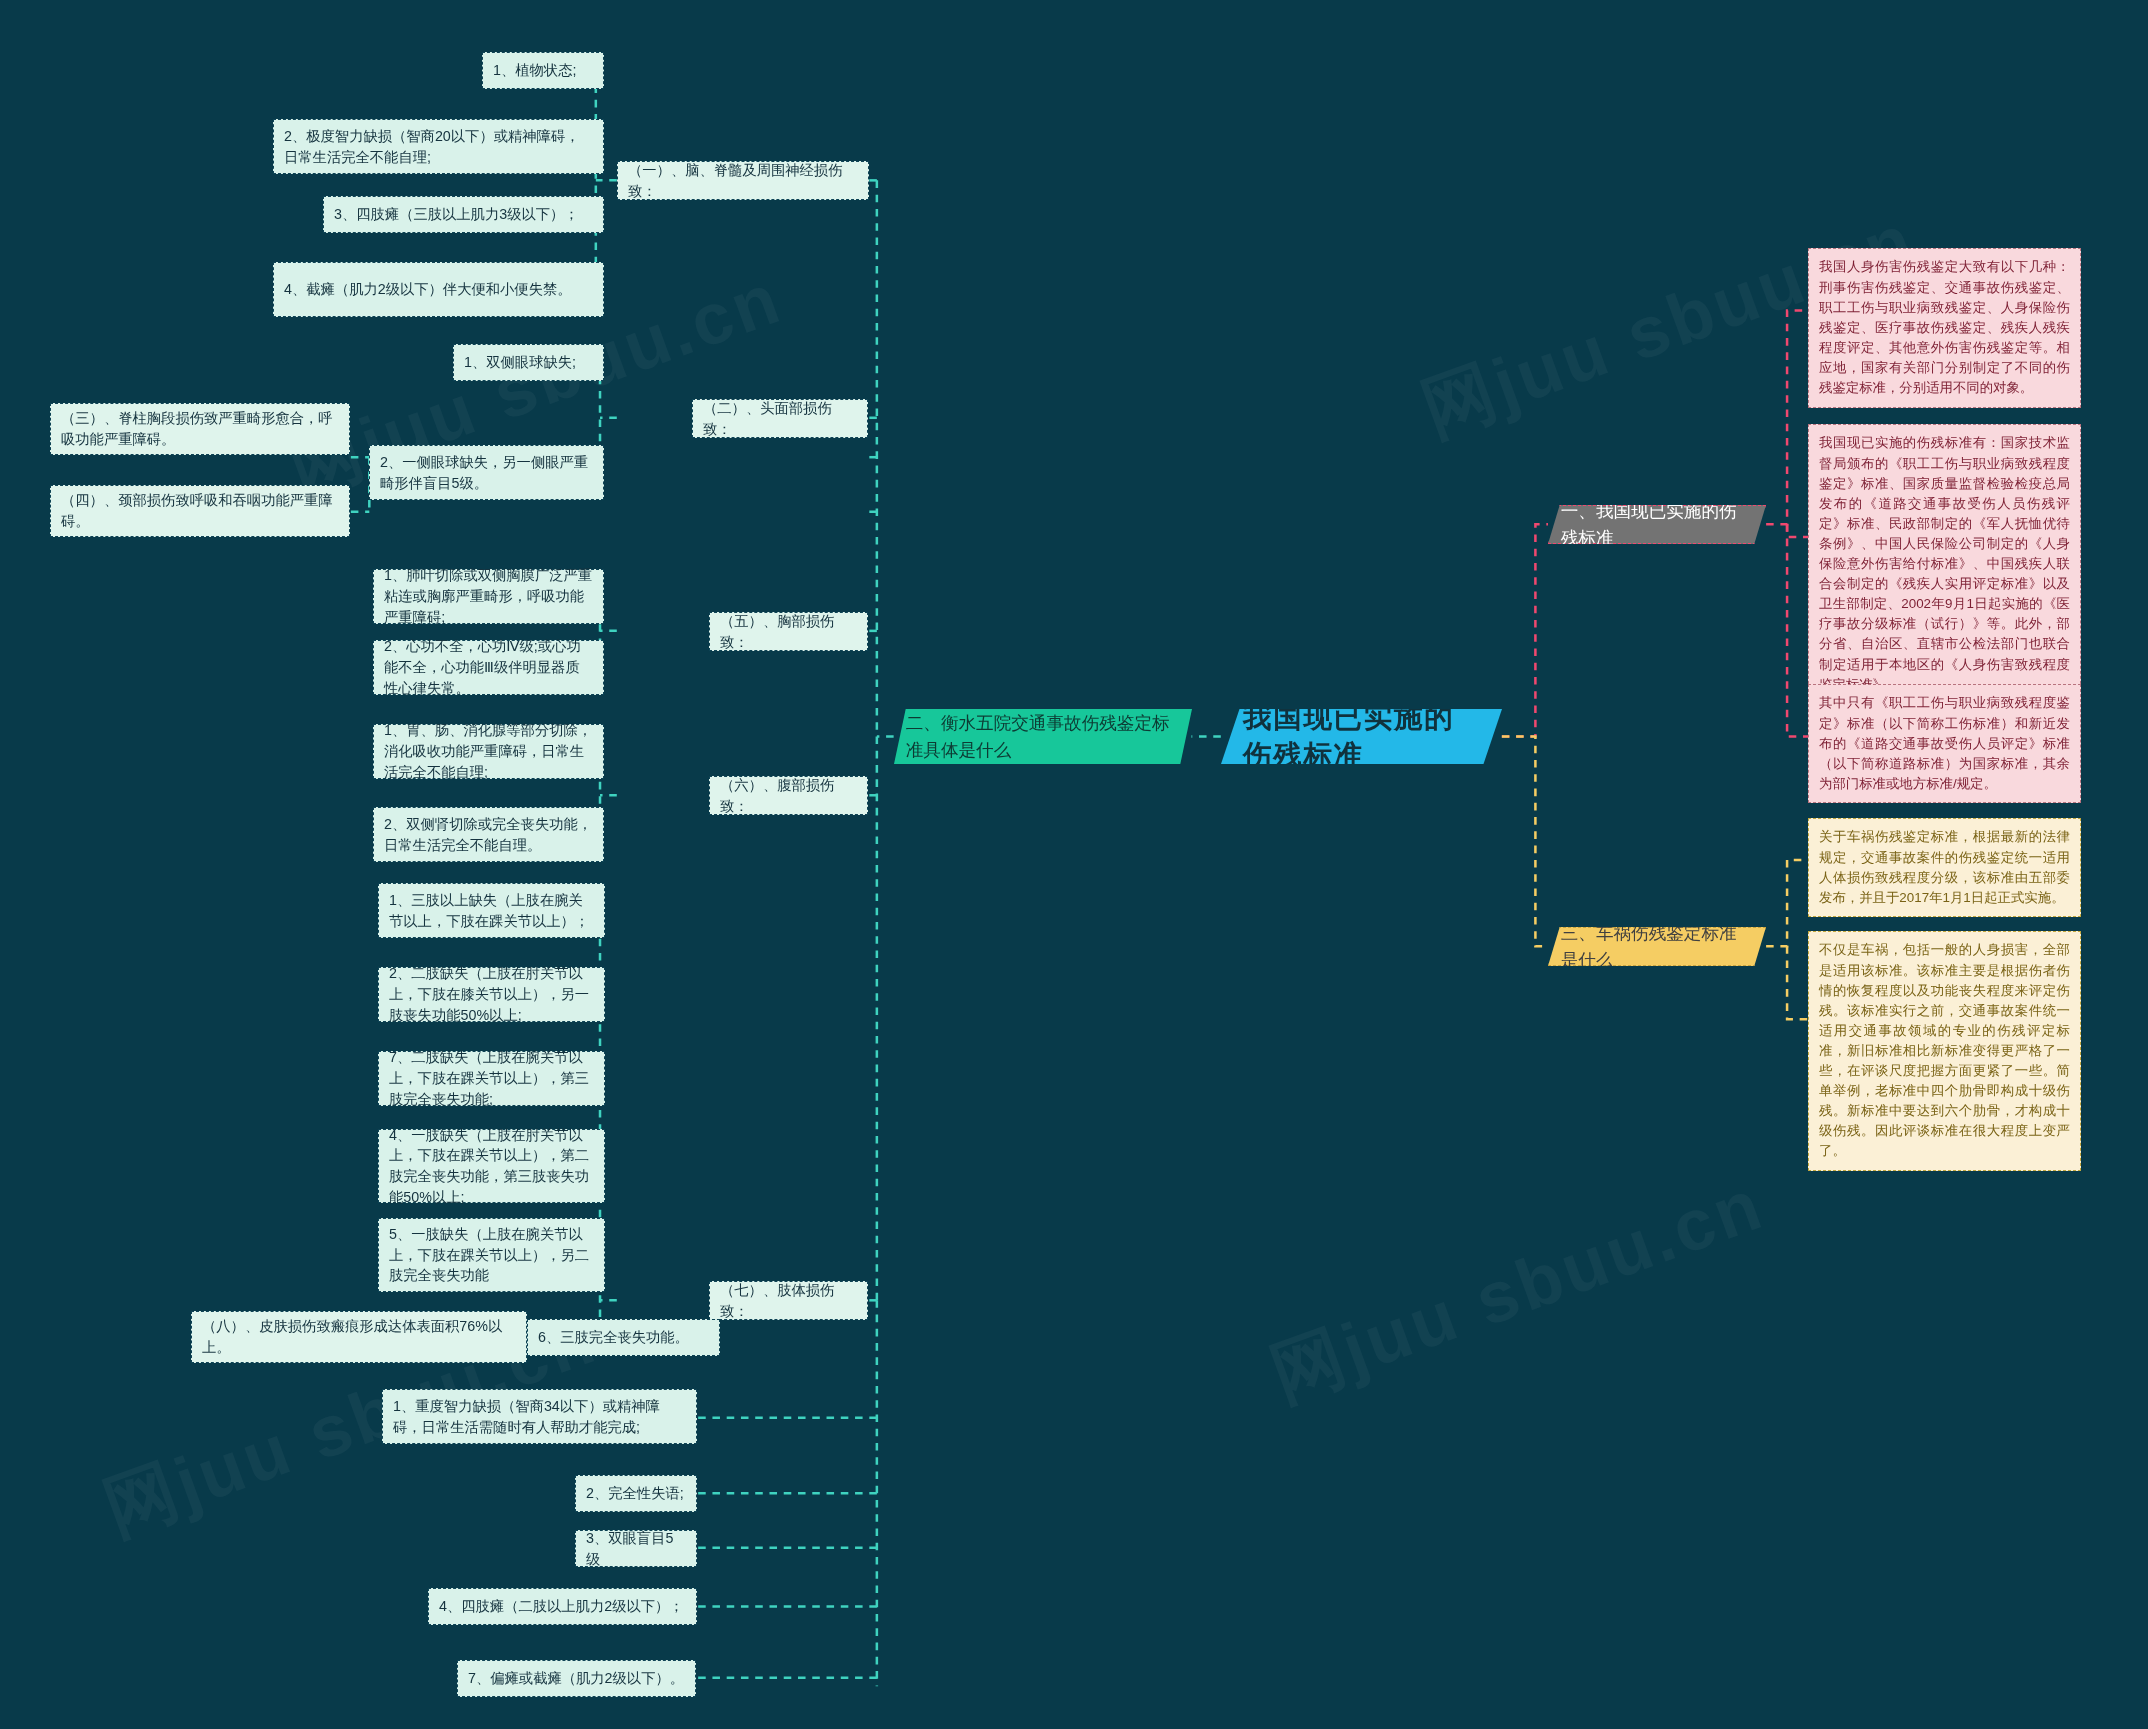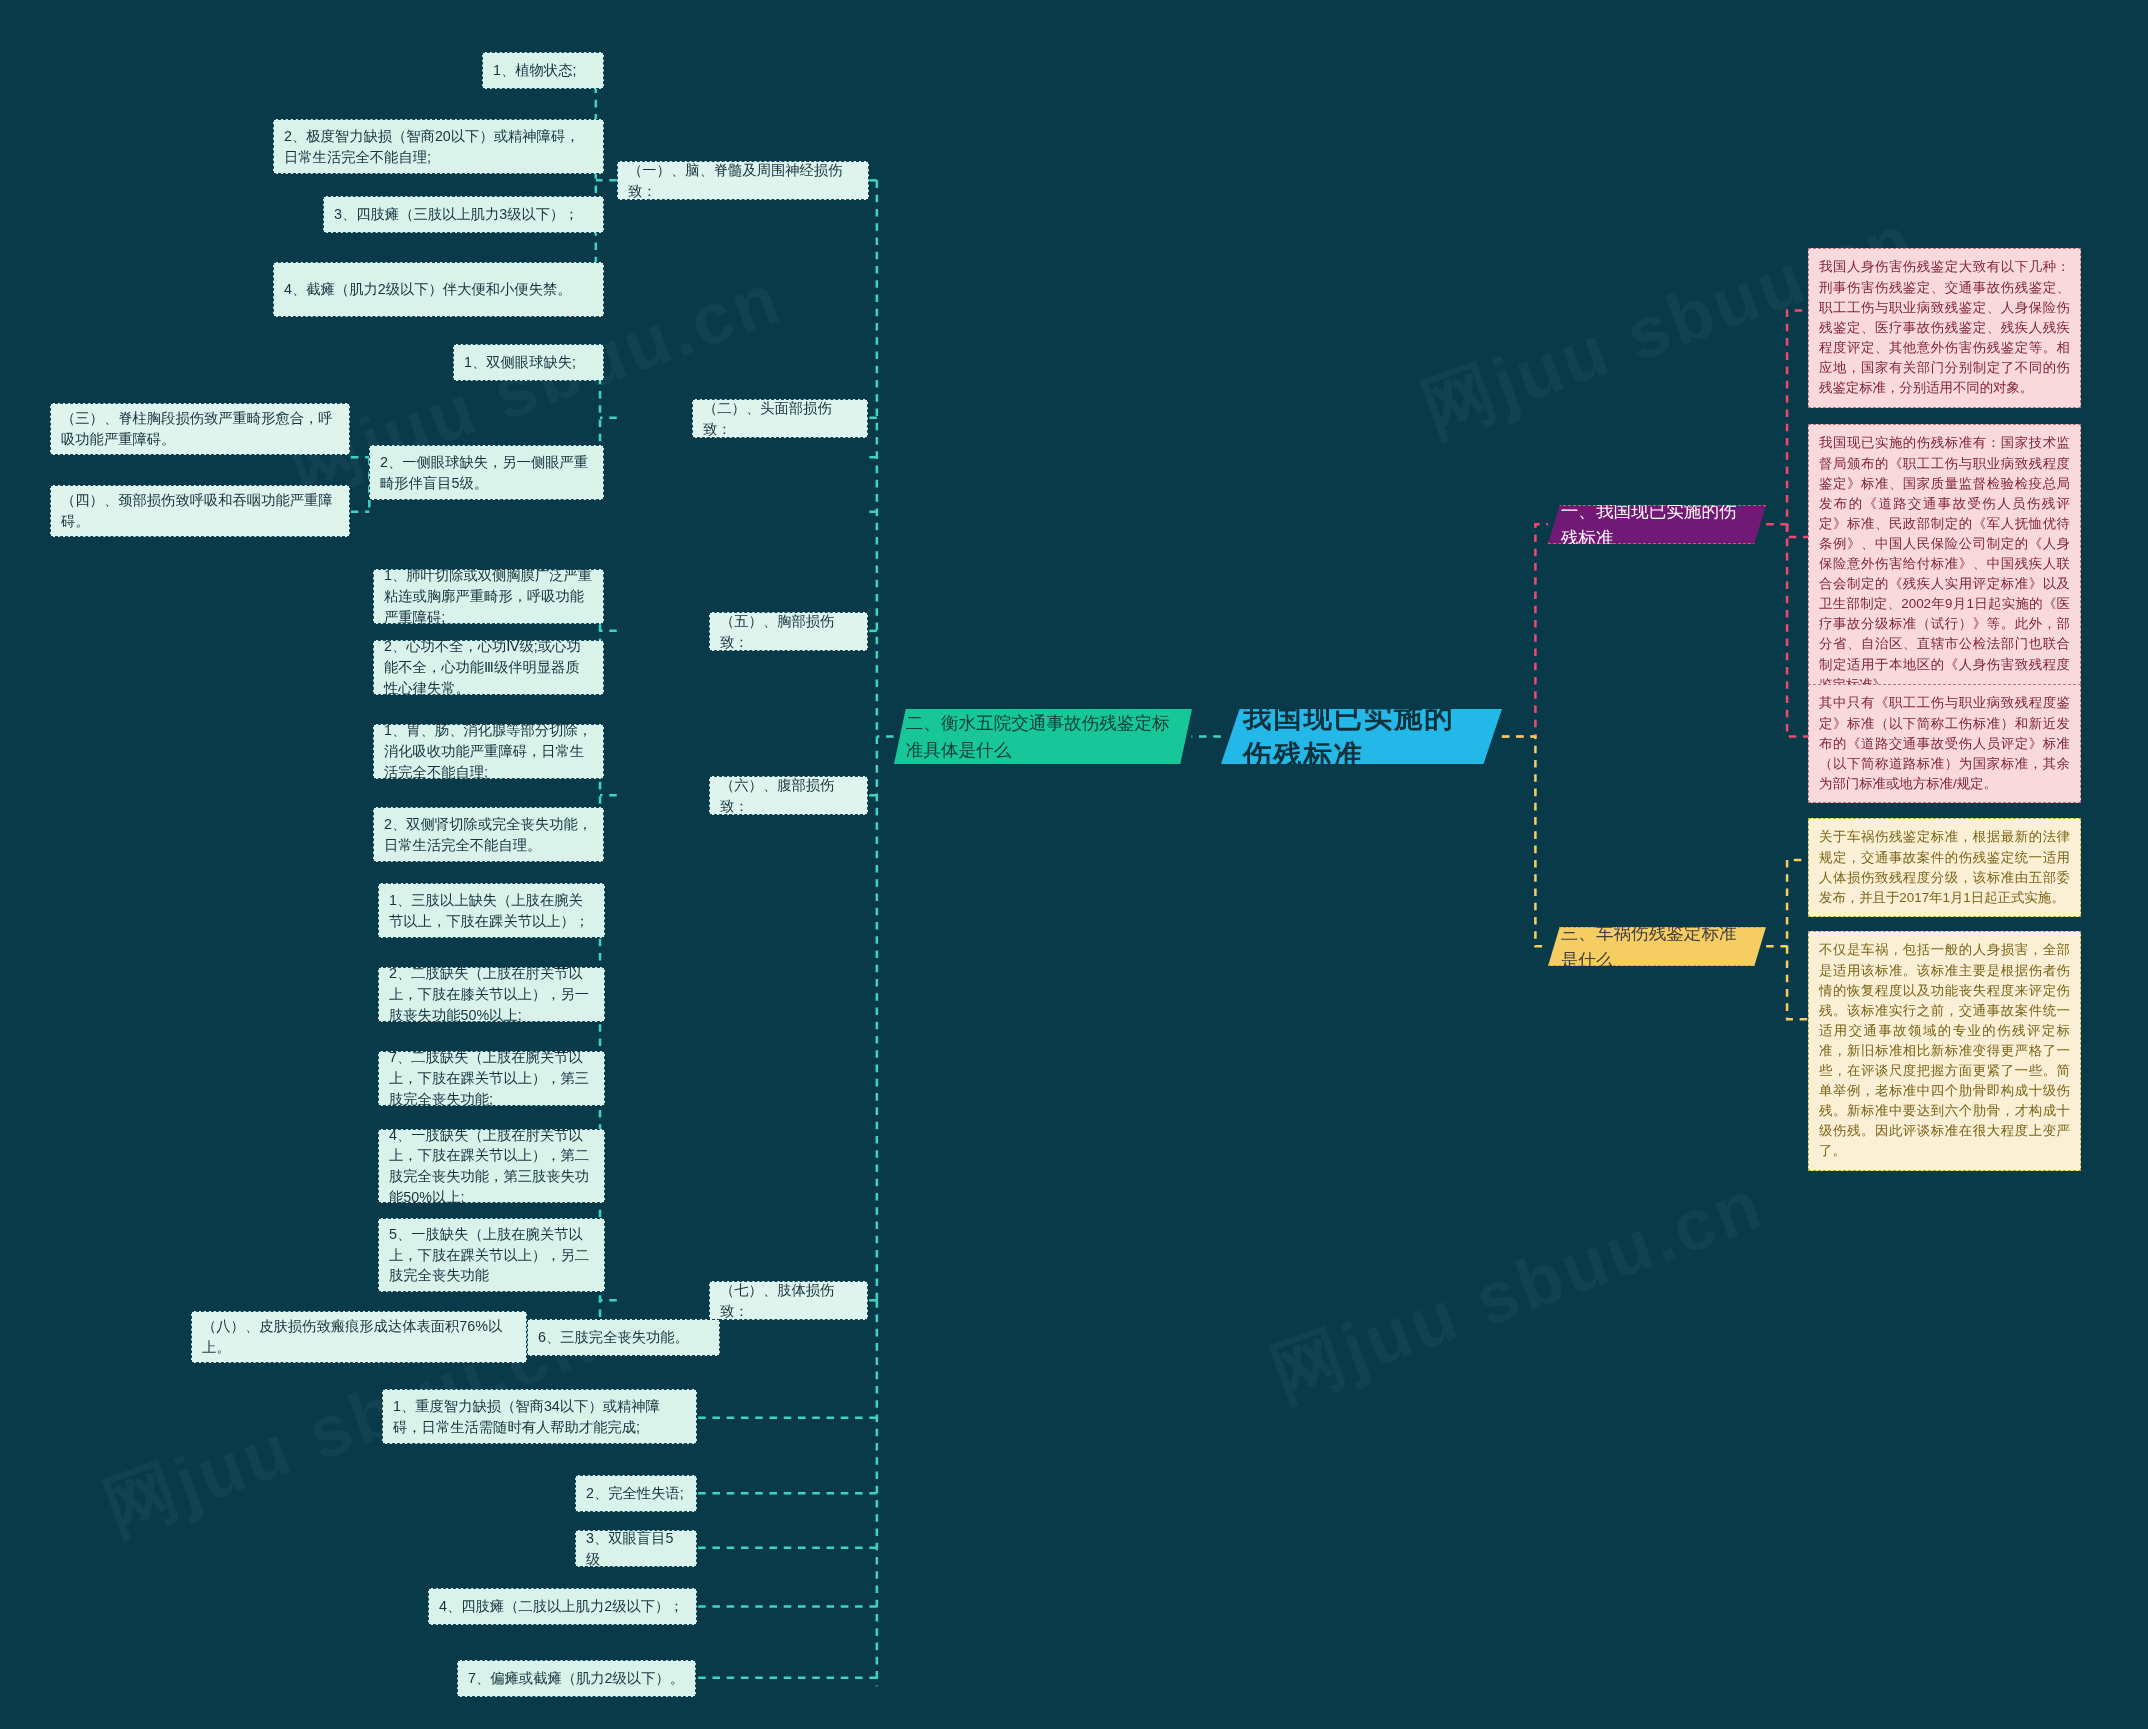--- a/index.html
+++ b/index.html
@@ -44,21 +44,21 @@
     clip-path:polygon(18.5px 0,100% 0,calc(100% - 18.5px) 100%,0 100%);
     padding:0 22px;
   }
   
   .l1 {
     position:absolute; display:flex; align-items:center;
     font-size:17.6px; line-height:1.5; padding:6.7px 11.7px;
     clip-path:polygon(11.7px 0,100% 0,calc(100% - 11.7px) 100%,0 100%);
   }
   .l1.green { background:#17c79a; color:#0d3b33; }
-  .l1.pink  { background:#701a75; color:#fff; border:1.7px dashed #f0486f;}
+  .l1.pink  { background:#737373; color:#fff; border:1.7px dashed #f0486f;}
   .l1.yellow{ background:#f5cd63; color:#404040; border:1.7px dashed #c8a23e;}
 
   
   .detail {
     position:absolute; padding:8.4px 10px;
     font-size:13.4px; line-height:1.5;
     word-break:break-all; text-align:justify;
   }
   .detail.pink   { background:#f9d9dd; color:#7d1f33; border:1.7px dashed #b9747f; }
   .detail.yellow { background:#fbf0d6; color:#7a6316; border:1.7px dashed #c3a83d; }

